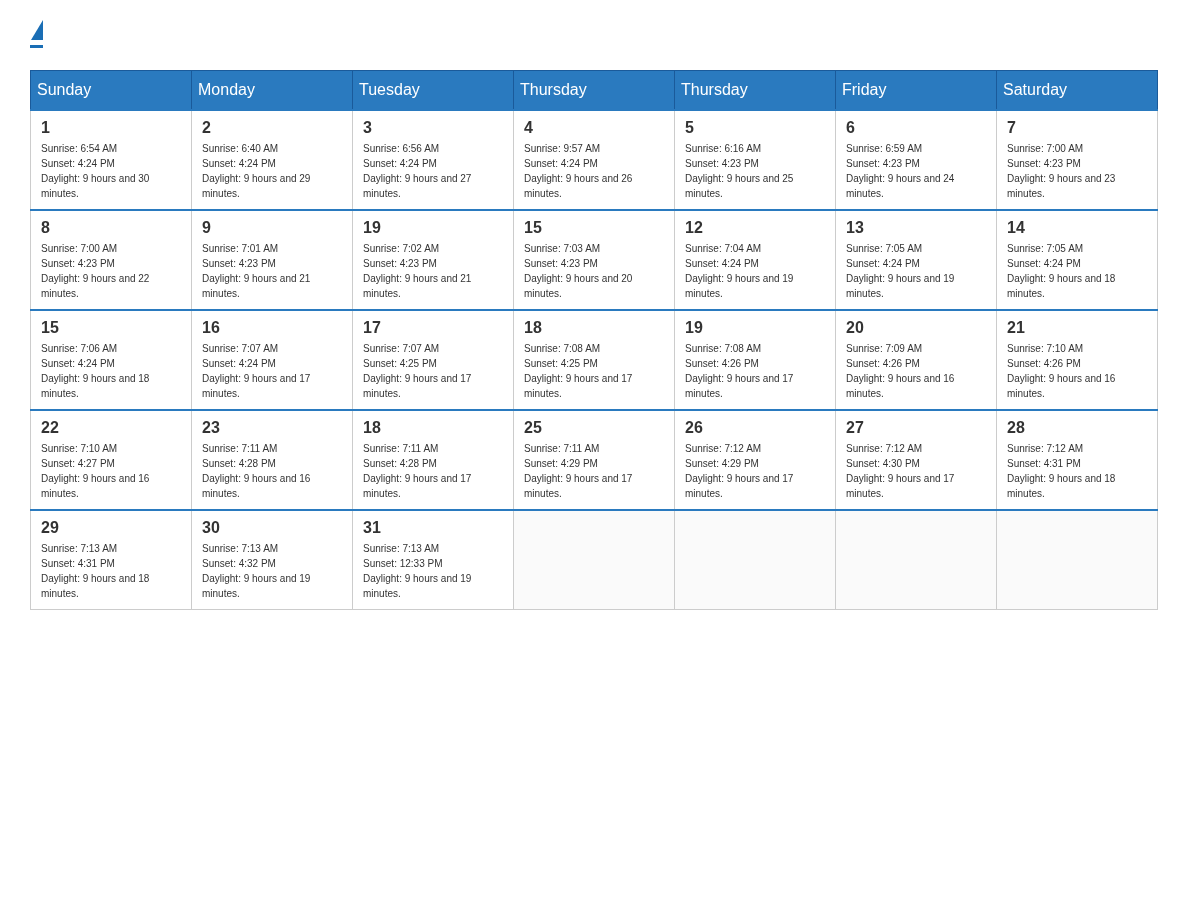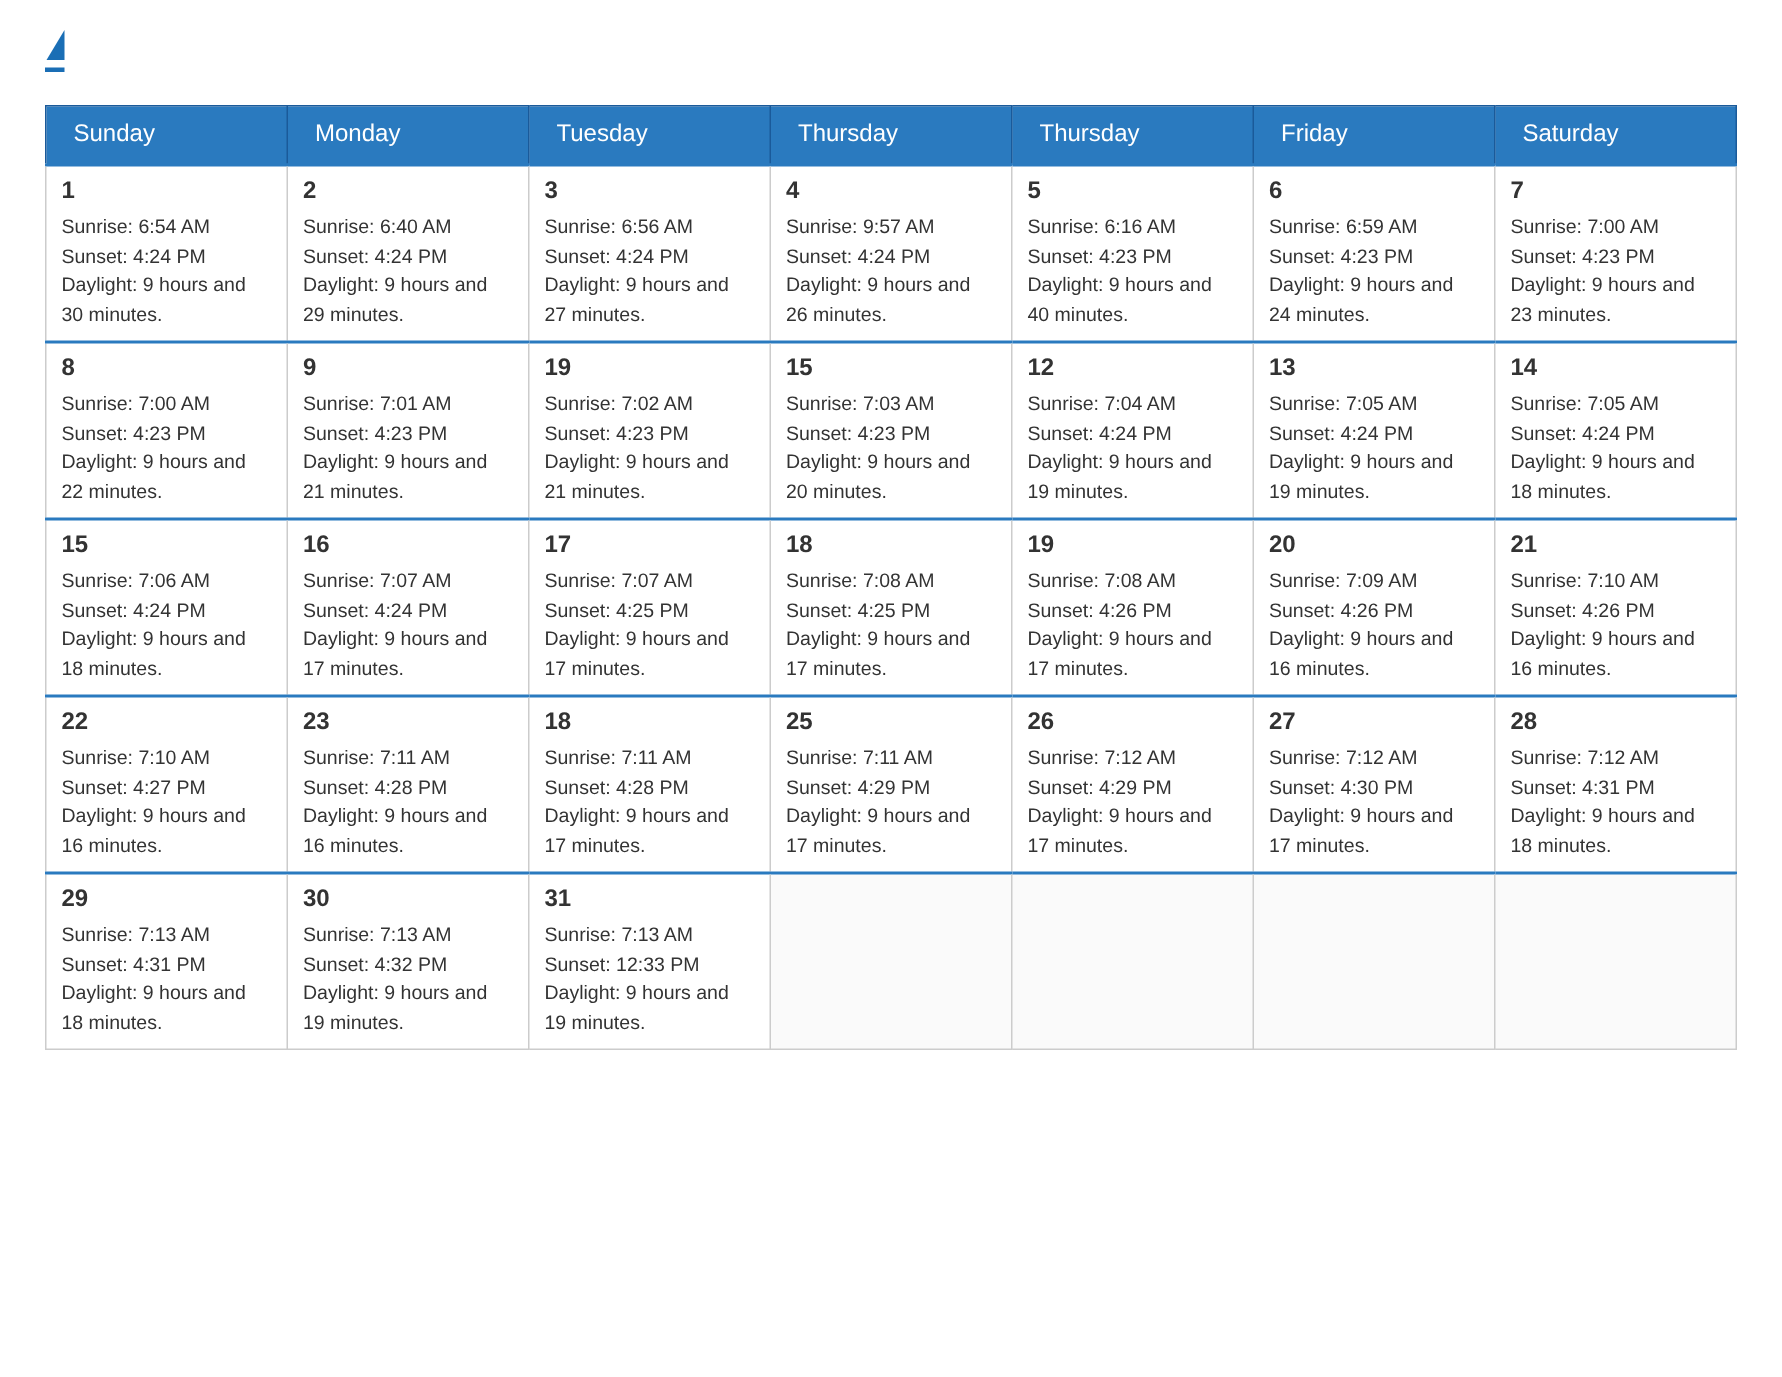--- a/index.html
+++ b/index.html
@@ -31,21 +31,21 @@
       color: #444;
       margin-top: 4px;
     }
     .calendar {
       width: 100%;
       border-collapse: collapse;
     }
     .calendar thead tr th {
       background: #2a7abf;
       color: #fff;
-      padding: 10px 18px;
+      padding: 10px 6px;
       text-align: left;
       font-size: 16px;
       font-weight: 500;
       border: 1px solid #1a5a9a;
       margin-top: 17px;
     }
     .calendar tbody tr td {
       vertical-align: top;
       border: 1px solid #ccc;
       padding: 8px 10px;
@@ -54,21 +54,21 @@
       width: calc(100% / 7);
       min-height: 90px;
     }
     .calendar tbody tr td .day-num {
       font-size: 16px;
       font-weight: bold;
       margin-bottom: 4px;
       display: block;
     }
     .calendar tbody tr td .day-info {
-      font-size: 13px;
+      font-size: 10px;
       line-height: 1.5;
       color: #333;
     }
     .calendar tbody tr td.empty {
       background: #fafafa;
     }
     
     .calendar tbody tr.week-row td {
       border-top: 2px solid #2a7abf;
     }
@@ -171,21 +171,21 @@
           <span>Sunrise: 9:57 AM</span><br>
           <span>Sunset: 4:24 PM</span><br>
           <span>Daylight: 9 hours and 26 minutes.</span>
         </div>
       </td>
         <td>
         <span class="day-num">5</span>
         <div class="day-info">
           <span>Sunrise: 6:16 AM</span><br>
           <span>Sunset: 4:23 PM</span><br>
-          <span>Daylight: 9 hours and 40 minutes.</span>
+          <span>Daylight: 9 hours and 25 minutes.</span>
         </div>
       </td>
         <td>
         <span class="day-num">6</span>
         <div class="day-info">
           <span>Sunrise: 6:59 AM</span><br>
           <span>Sunset: 4:23 PM</span><br>
           <span>Daylight: 9 hours and 24 minutes.</span>
         </div>
       </td>

